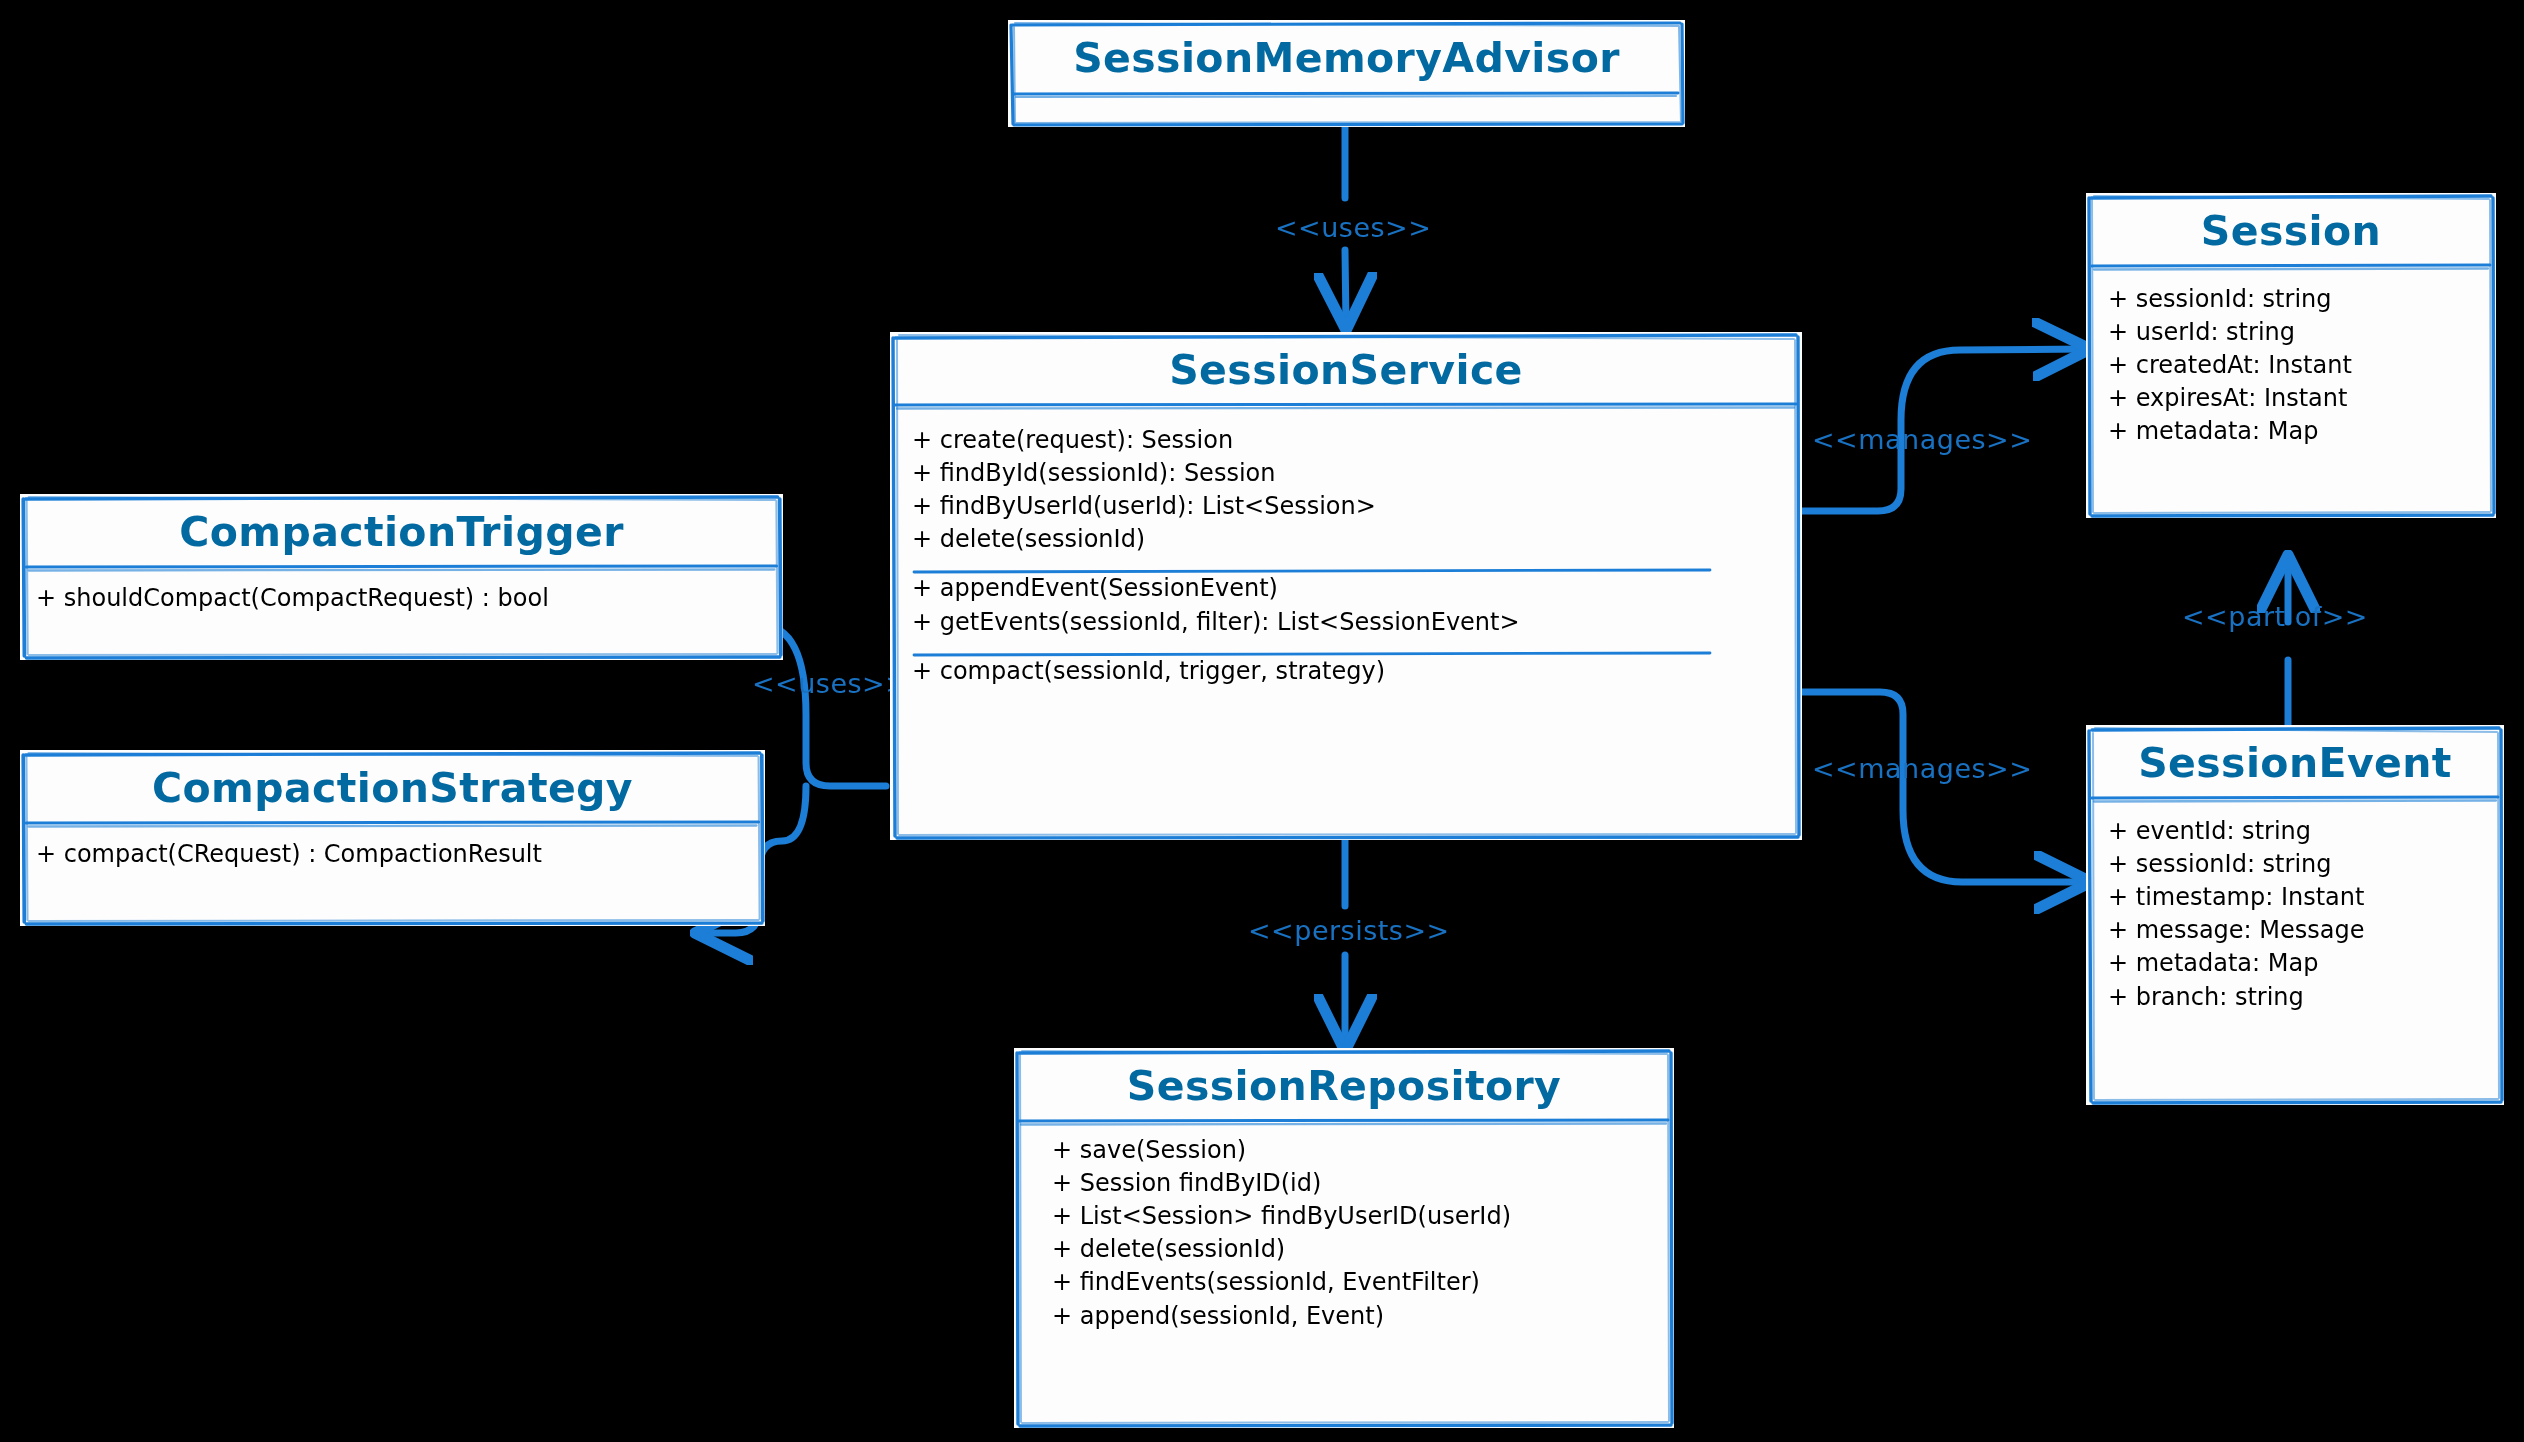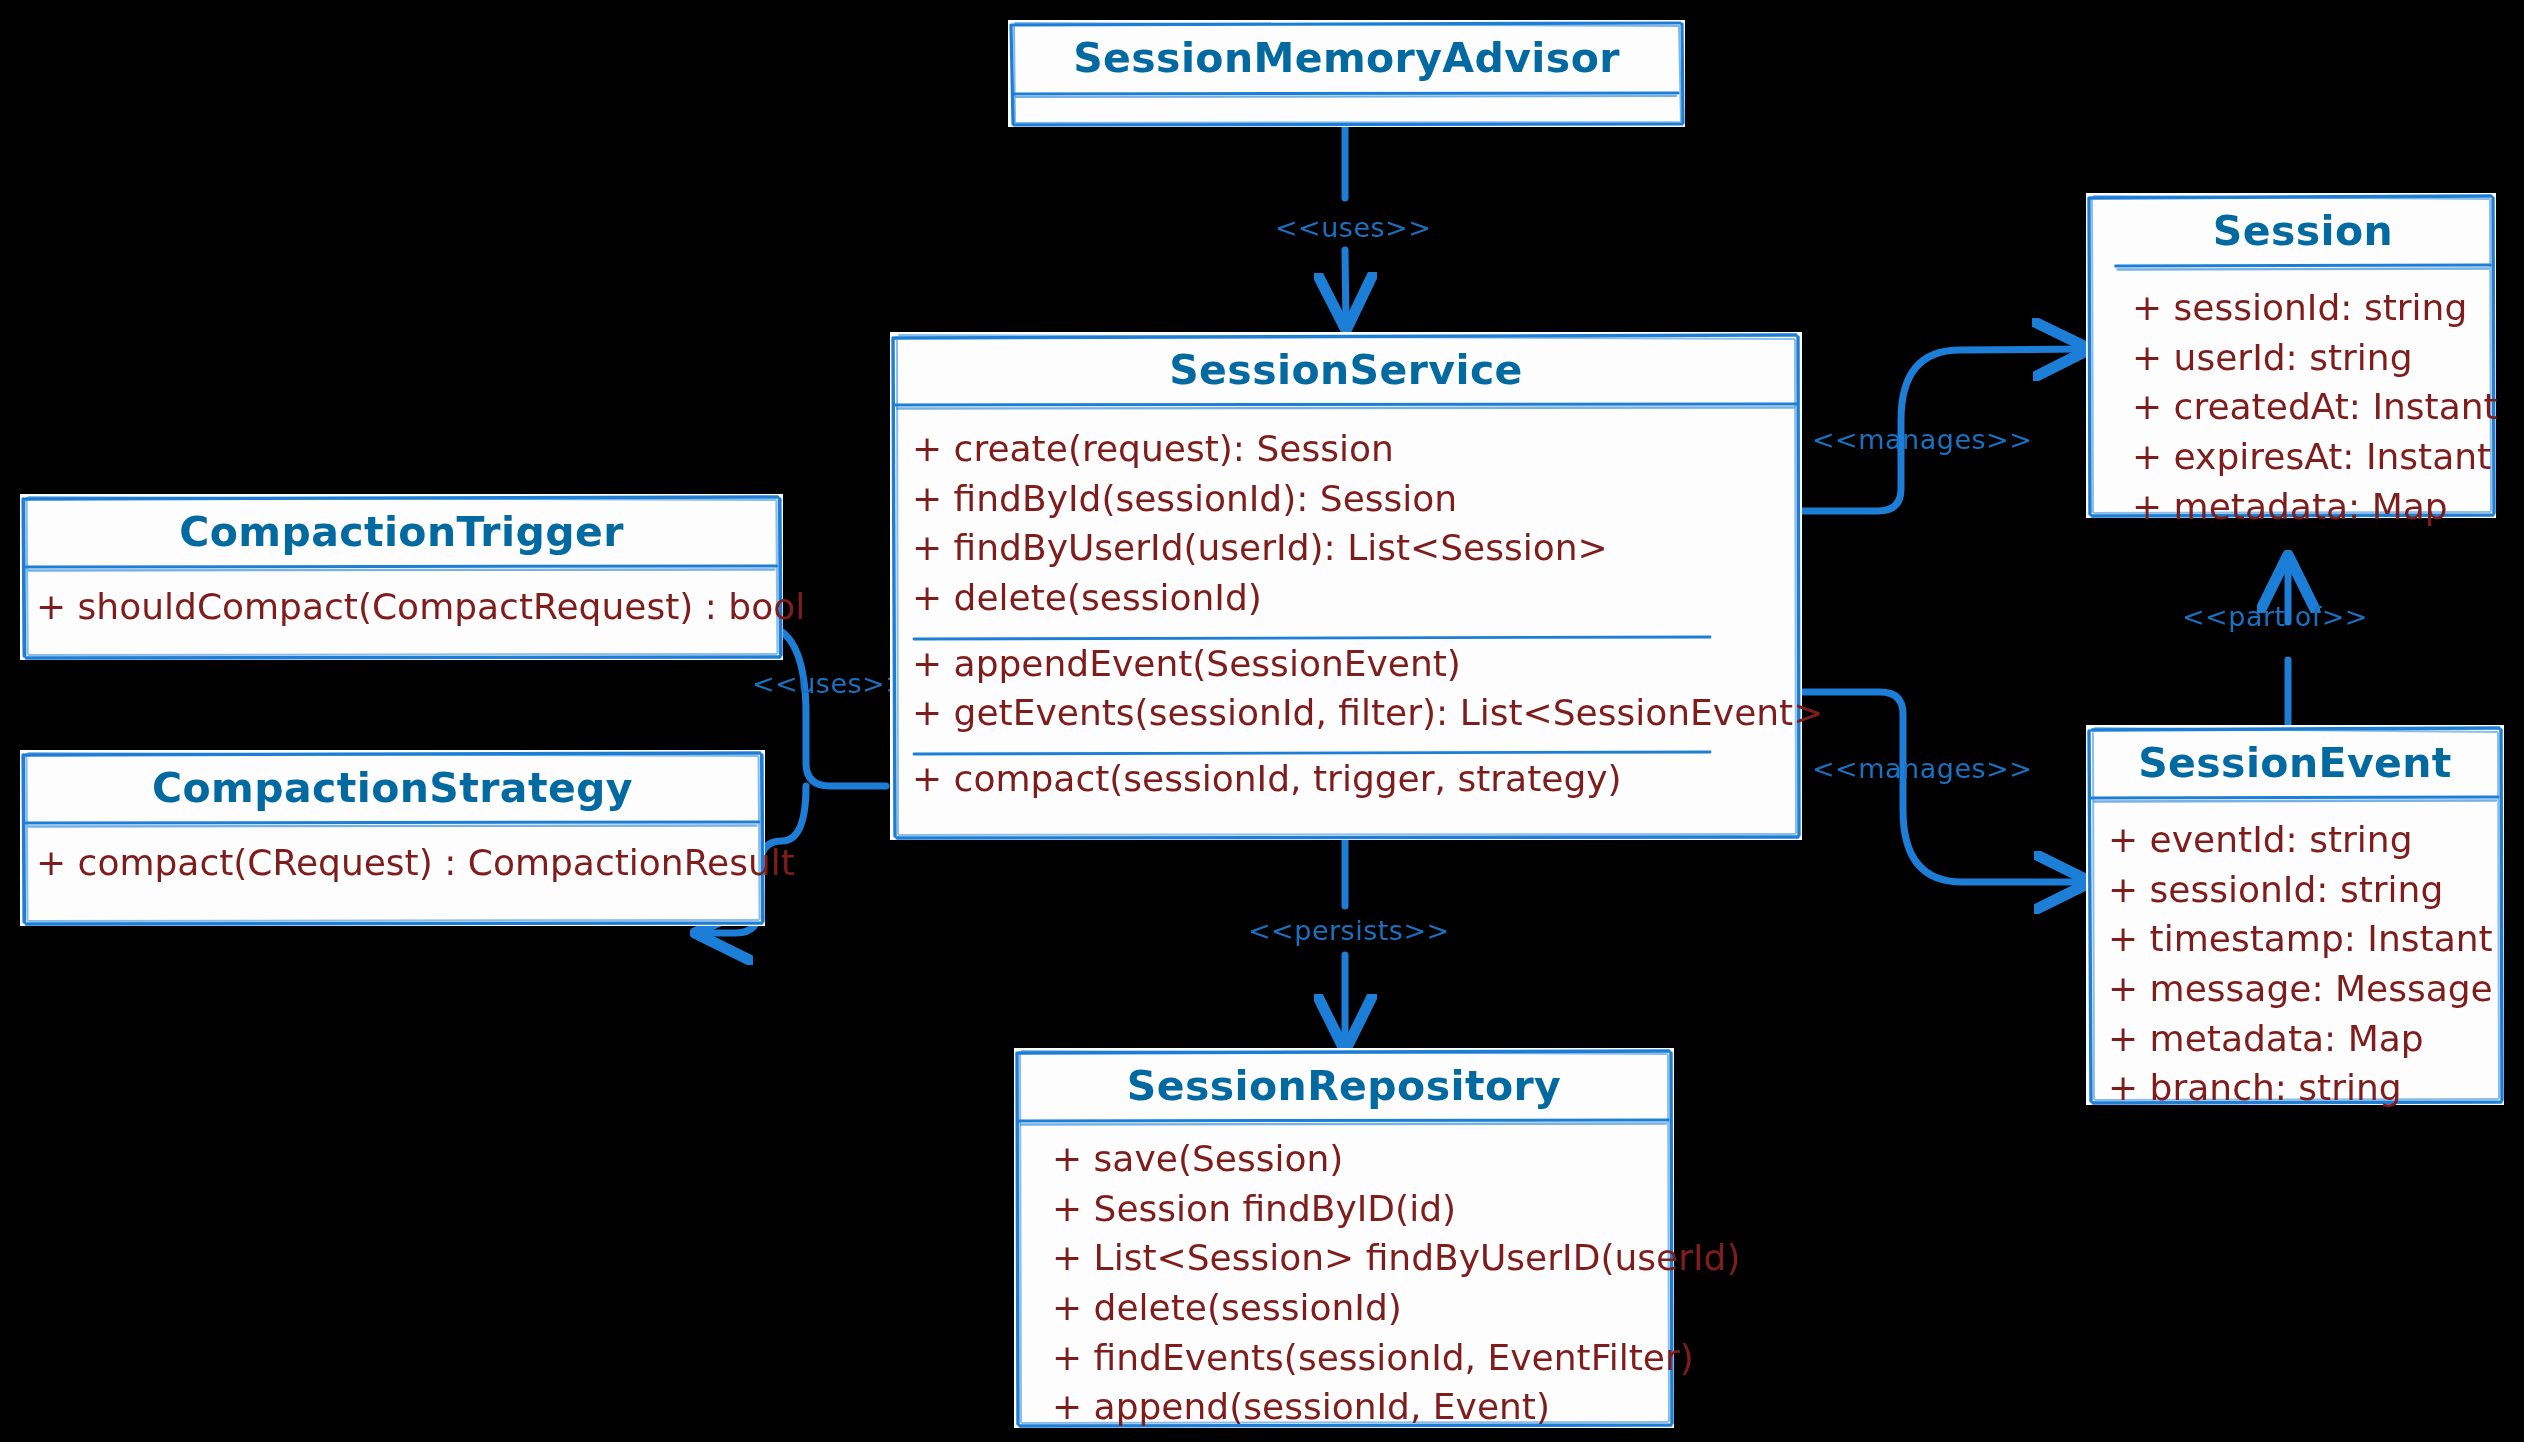--- a/index.html
+++ b/index.html
@@ -12,21 +12,21 @@
   .node .frame{position:absolute;inset:0;pointer-events:none;}
   .node .frame svg{width:100%;height:100%;overflow:visible;display:block;}
 
   .hdr{position:relative;text-align:center;color:#0369a1;
        font-size:41px;font-weight:700;letter-spacing:.4px;
        padding:14px 10px 12px;white-space:nowrap;}
   .sep{position:relative;height:0;}
   .sep svg{position:absolute;left:0;top:-4px;width:100%;height:10px;overflow:visible;}
 
   .body{position:relative;padding:16px 0 14px 0;}
-  .row{color:#7f1d1d;font-size:36px;line-height:1.38;white-space:nowrap;
+  .row{color:#000000;font-size:24px;line-height:1.38;white-space:nowrap;
        padding:0 14px 0 22px;}
 
   
   .edges{position:absolute;left:0;top:0;width:2524px;height:1442px;overflow:visible;}
   .elabel{position:absolute;color:#1971c2;font-size:27px;font-weight:400;
           white-space:nowrap;letter-spacing:.5px;}
 </style>
 </head>
 <body>
 
@@ -114,21 +114,21 @@
       <div class="sep" style="margin:16px 0 14px;">
         <svg viewBox="0 0 912 10" preserveAspectRatio="none">
           <path d="M24,4 L820,2" stroke="#1c7ed6" stroke-width="2.8" fill="none" stroke-linecap="round"></path>
         </svg>
       </div>
 
       <div class="row">+ compact(sessionId, trigger, strategy)</div>
     </div>
   </div>
 
-  <div class="node" style="left:2086px;top:193px;width:410px;height:325px;padding-left:24px;">
+  <div class="node" style="left:2086px;top:193px;width:410px;height:325px;">
     <div class="frame">
       <svg viewBox="0 0 410 325" preserveAspectRatio="none">
         <path d="M5,5 L405,3 M407,5 L408,320 M407,322 L6,323 M4,321 L3,5" fill="none" stroke="#1c7ed6" stroke-width="3.4" stroke-linecap="round"></path>
         <path d="M8,3 L403,6 M404,7 L405,318 M404,319 L8,320 M7,319 L6,7" fill="none" stroke="#1c7ed6" stroke-width="2" stroke-linecap="round" opacity=".5"></path>
       </svg>
     </div>
     <div class="hdr">Session</div>
     <div class="sep">
       <svg viewBox="0 0 410 10" preserveAspectRatio="none">
         <path d="M6,3 L404,2" stroke="#1c7ed6" stroke-width="3" fill="none" stroke-linecap="round"></path>

